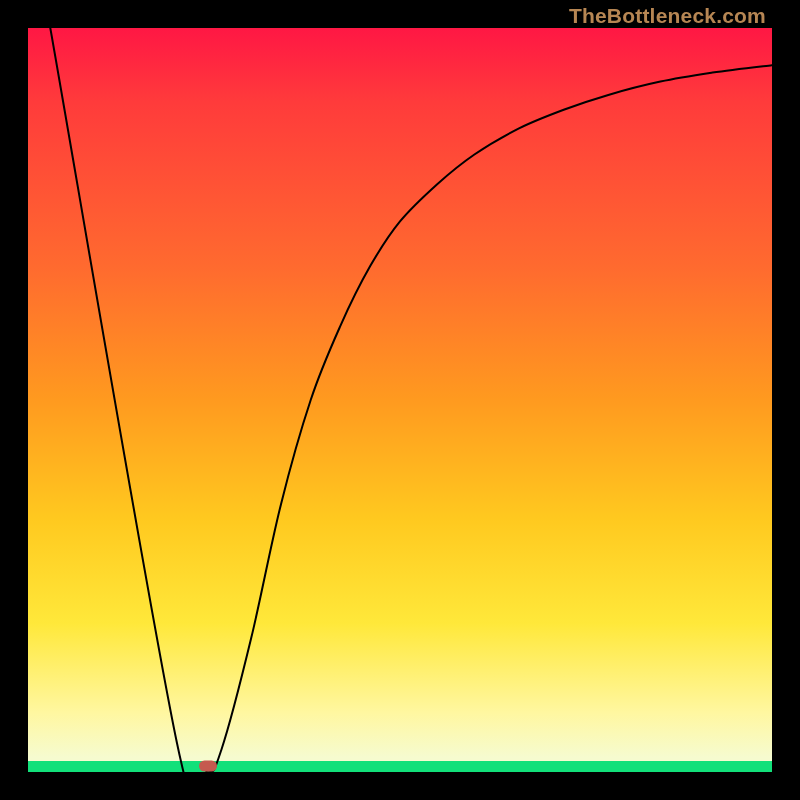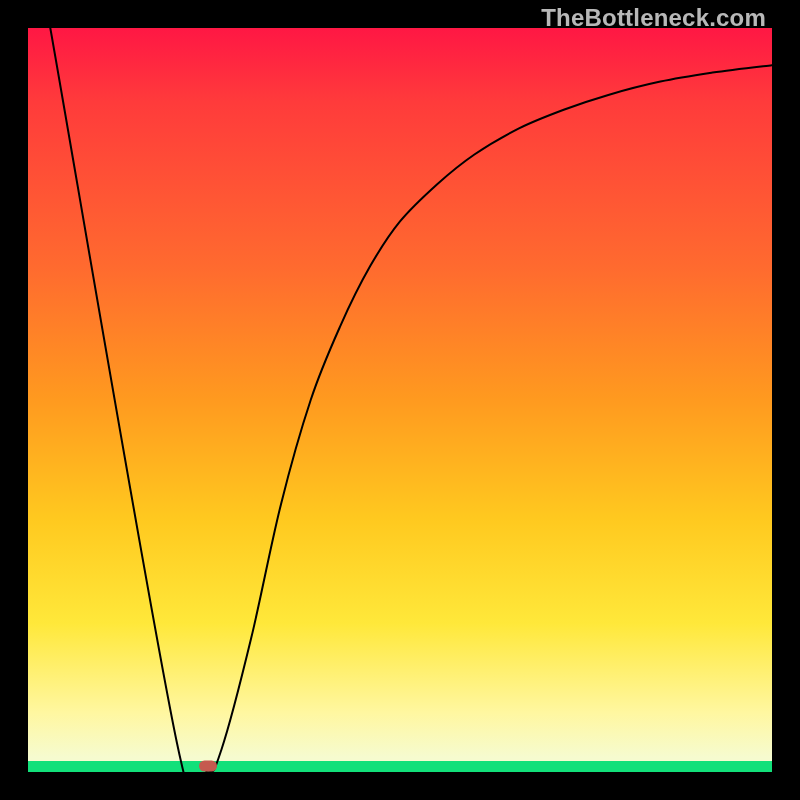--- a/index.html
+++ b/index.html
@@ -47,22 +47,22 @@
     left: 0;
     right: 0;
     bottom: 0;
     height: 11px;
     background: #12e07a;
   }
   .watermark {
     position: absolute;
     top: 4px;
     right: 34px;
-    color: #ffffff;
-    font-size: 24px;
+    color: #fdba74;
+    font-size: 21px;
     font-weight: 600;
     letter-spacing: 0.2px;
     opacity: 0.72;
     user-select: none;
   }
   .marker {
     position: absolute;
     width: 18px;
     height: 11px;
     border-radius: 6px;

